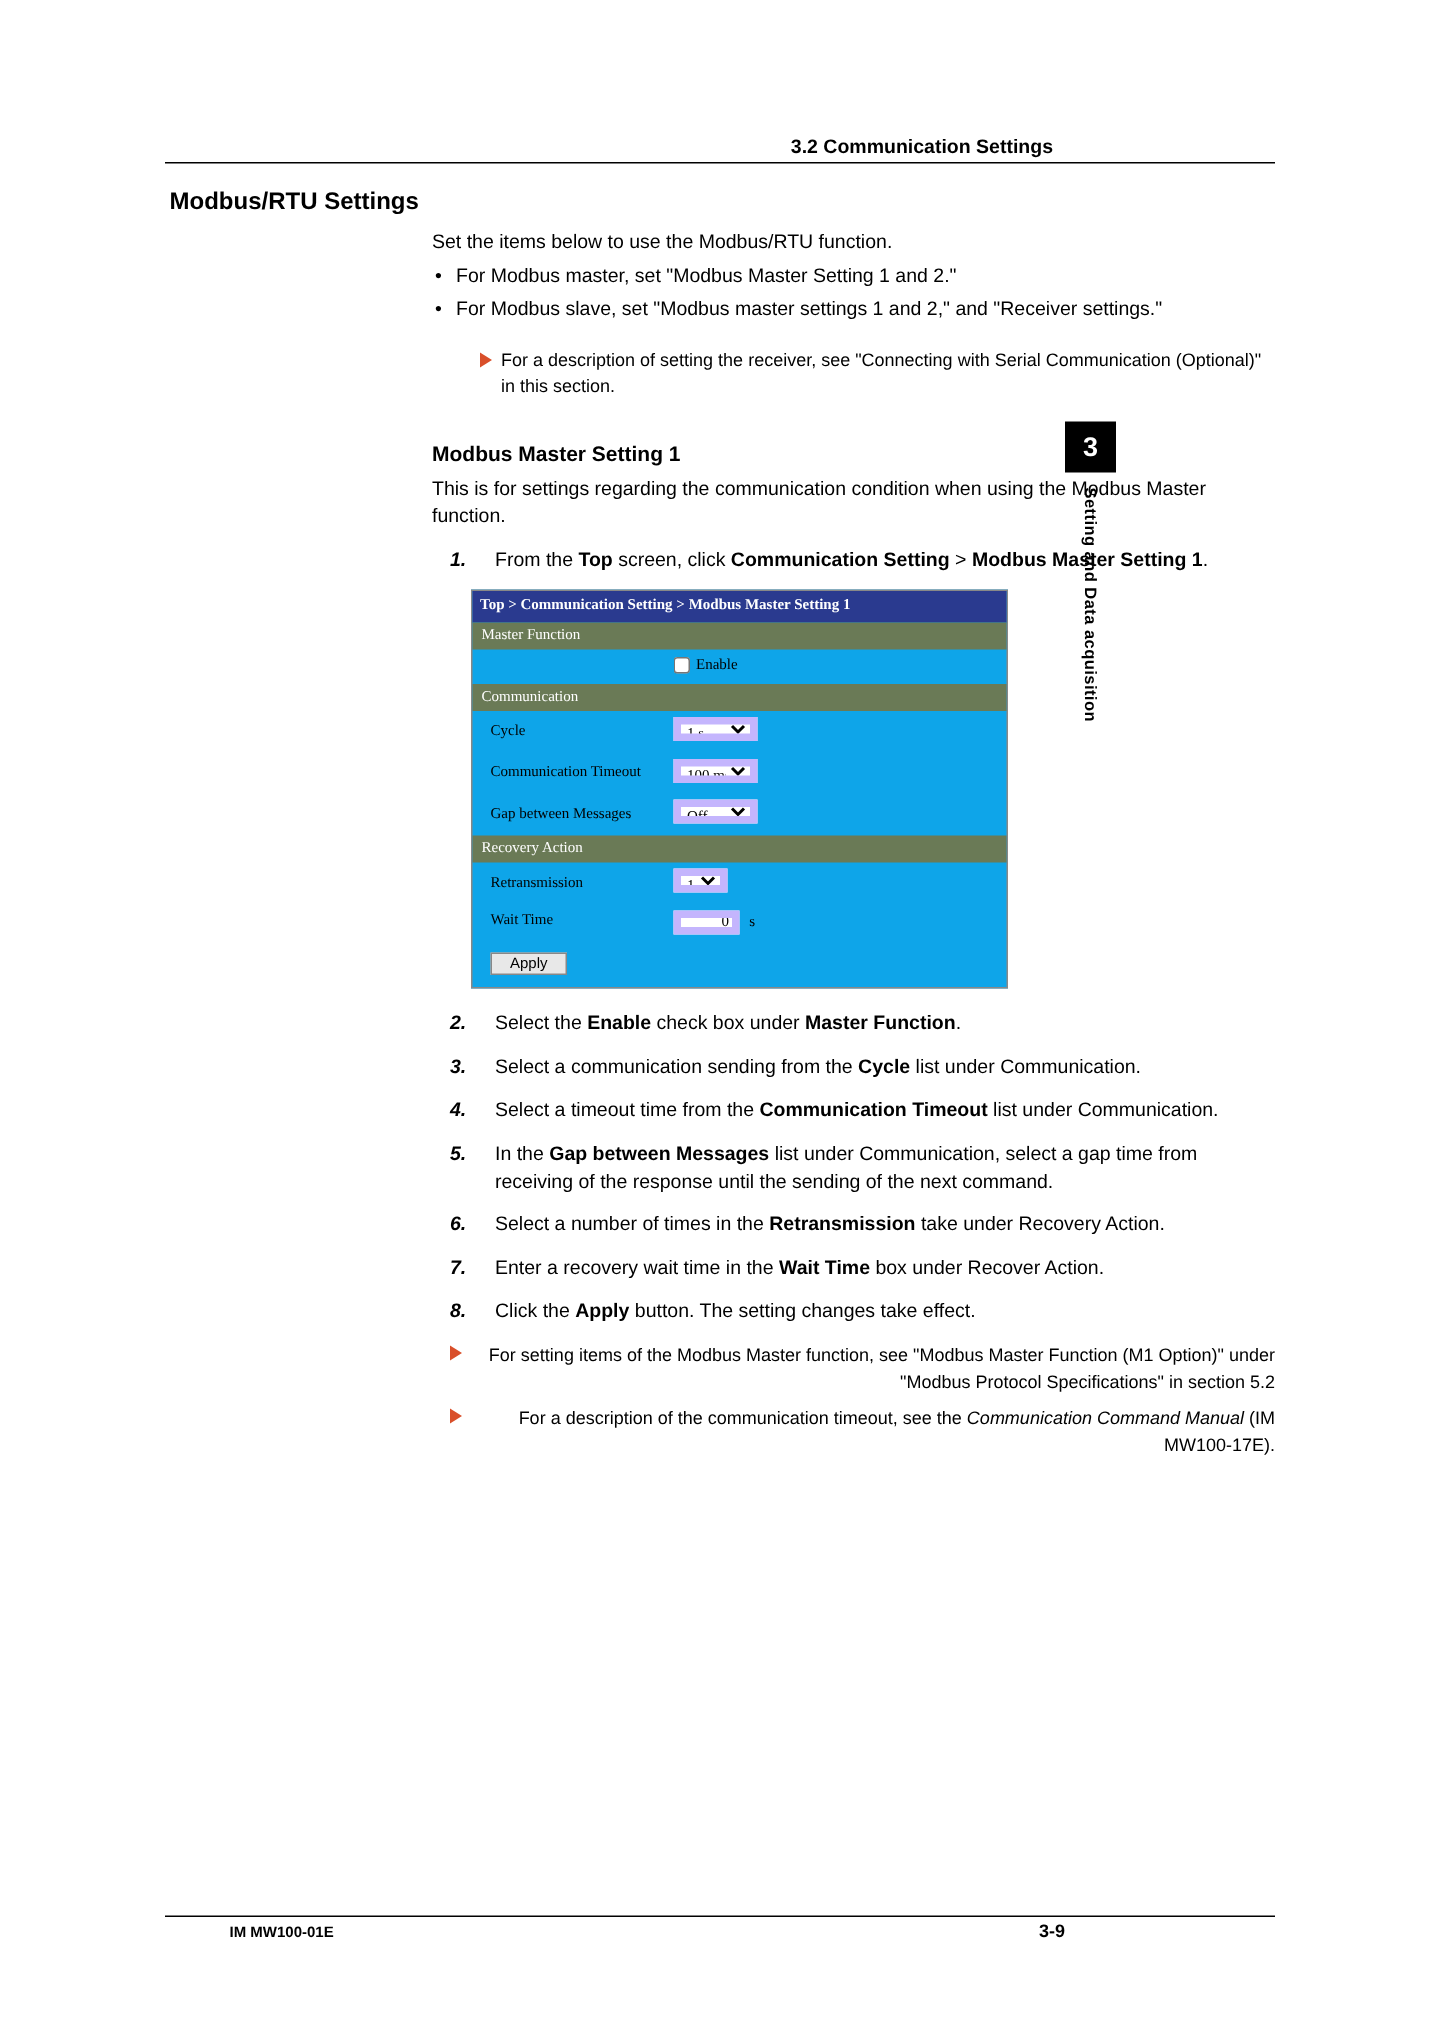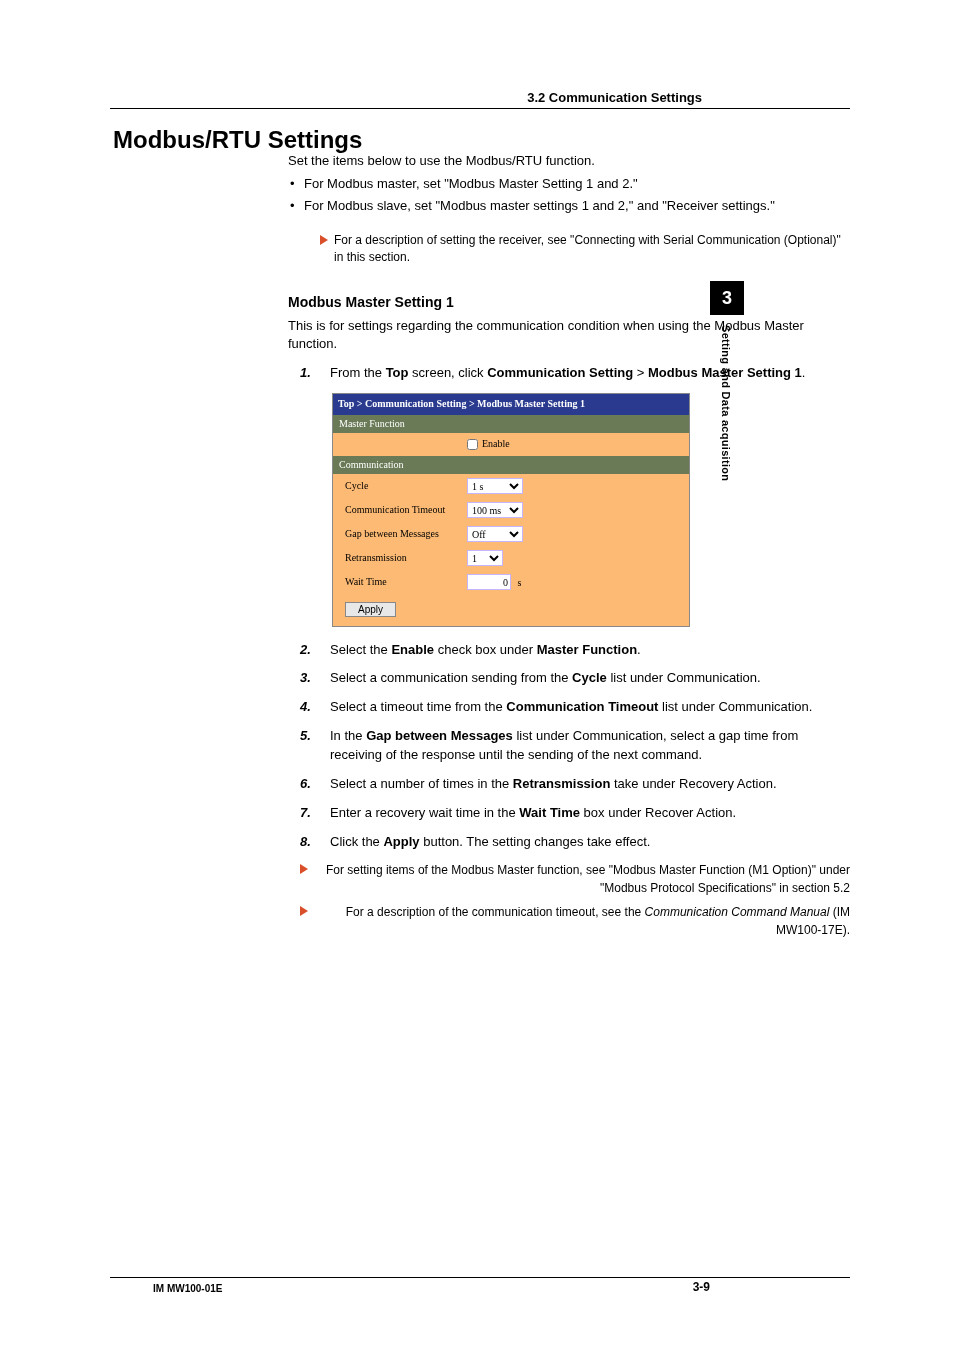--- a/index.html
+++ b/index.html
@@ -1,44 +1,44 @@
 <!DOCTYPE html>
 <html><head>
   <meta charset="utf-8">
   <style>
     * { box-sizing: border-box; margin: 0; padding: 0; }
     html, body { width: 954px; height: 1350px; background: #fff; font-family: Arial, Helvetica, sans-serif; color: #000; }
     .page { position: relative; width: 806px; height: 1350px; }
     .header-line { position: absolute; top: 108px; left: 110px; width: 740px; border-top: 1px solid #000; }
     .section-header { position: absolute; top: 90px; right: 104px; font-size: 13px; font-weight: bold; }
-    .main-title { position: absolute; top: 126px; left: 113px; font-size: 24px; font-weight: bold; }
+    .main-title { position: absolute; top: 126px; left: 113px; font-size: 16px; font-weight: bold; }
     .content { position: absolute; top: 152px; left: 288px; width: 562px; font-size: 13px; line-height: 1.45; }
     .intro-text { margin-bottom: 4px; }
     .bullet-list { list-style: none; margin-left: 0; }
     .bullet-list li { position: relative; padding-left: 16px; margin-bottom: 3px; }
     .bullet-list li::before { content: "•"; position: absolute; left: 2px; top: 0; }
     .arrow-note { position: relative; padding-left: 30px; font-size: 12px; margin-top: 16px; margin-bottom: 2px; }
     .arrow-note::before { content: ""; position: absolute; left: 16px; top: 3px; width: 0; height: 0; border-left: 8px solid #d94f2a; border-top: 5px solid transparent; border-bottom: 5px solid transparent; }
     .subheading { font-size: 14px; font-weight: bold; margin-top: 26px; margin-bottom: 4px; }
     .sub-desc { font-size: 13px; margin-bottom: 10px; }
     .num-list { list-style: none; }
     .num-list li { position: relative; padding-left: 42px; margin-bottom: 10px; font-size: 13px; line-height: 1.45; }
     .num-list li .num { position: absolute; left: 12px; top: 0; font-weight: bold; font-style: italic; font-family: Arial, sans-serif; }
     .end-arrow { position: relative; padding-left: 28px; font-size: 12px; margin-top: 6px; margin-bottom: 6px; line-height: 1.5; text-align: right; }
     .end-arrow::before { content: ""; position: absolute; left: 12px; top: 3px; width: 0; height: 0; border-left: 8px solid #d94f2a; border-top: 5px solid transparent; border-bottom: 5px solid transparent; }
     .bold { font-weight: bold; }
     .italic { font-style: italic; }
 
     
-    .fig { margin: 6px 0 14px 44px; width: 358px; border: 1px solid #888; font-family: "Times New Roman", serif; font-size: 10px; background: #fdba74; }
+    .fig { margin: 6px 0 14px 26px; width: 358px; border: 1px solid #888; font-family: "Times New Roman", serif; font-size: 10px; background: #0ea5e9; }
     .fig-breadcrumb { background: #2a3a8f; color: #fff; padding: 3px 5px; font-weight: bold; font-size: 10px; }
     .fig-section { background: #6a7a56; color: #fff; padding: 2px 6px; font-size: 10px; }
     .fig-row { display: flex; align-items: center; padding: 4px 0 4px 12px; font-size: 10px; color: #000; }
     .fig-row .lbl { width: 122px; }
-    .fig-row .ctrl select, .fig-row .ctrl input[type=text] { font-size: 10px; height: 16px; border: 1px solid #c4b5fd; background: #fff; font-family: inherit; }
+    .fig-row .ctrl select, .fig-row .ctrl input[type=text] { font-size: 10px; height: 16px; border: 5px solid #c4b5fd; background: #fff; font-family: inherit; }
     .fig-row .ctrl select { width: 56px; }
     .fig-row .ctrl input[type=text] { width: 44px; text-align: right; padding-right: 2px; }
     .fig-row .ctrl label { font-size: 10px; }
     .fig-row .ctrl input[type=checkbox] { vertical-align: middle; margin-right: 4px; width: 11px; height: 11px; }
     .fig-apply { margin: 8px 0 8px 12px; }
     .fig-apply button { font-size: 10px; padding: 1px 12px; border: 1px solid #888; background: #e8e8e8; }
 
     
     .side-tab { position: absolute; right: 62px; top: 281px; width: 34px; }
     .tab-box { width: 34px; height: 34px; background: #000; color: #fff; display: flex; align-items: center; justify-content: center; font-size: 18px; font-weight: bold; }
@@ -94,20 +94,21 @@
         <span class="ctrl"><select><option>1 s</option></select></span>
       </div>
       <div class="fig-row">
         <span class="lbl">Communication Timeout</span>
         <span class="ctrl"><select><option>100 ms</option></select></span>
       </div>
       <div class="fig-row">
         <span class="lbl">Gap between Messages</span>
         <span class="ctrl"><select><option>Off</option></select></span>
       </div>
+      <div class="fig-section">Recovery Action</div>
       <div class="fig-row">
         <span class="lbl">Retransmission</span>
         <span class="ctrl"><select style="width:36px"><option>1</option></select></span>
       </div>
       <div class="fig-row">
         <span class="lbl">Wait Time</span>
         <span class="ctrl">
           <input type="text" value="0" style="">
           <span style="margin-left:4px">s</span>
         </span>

